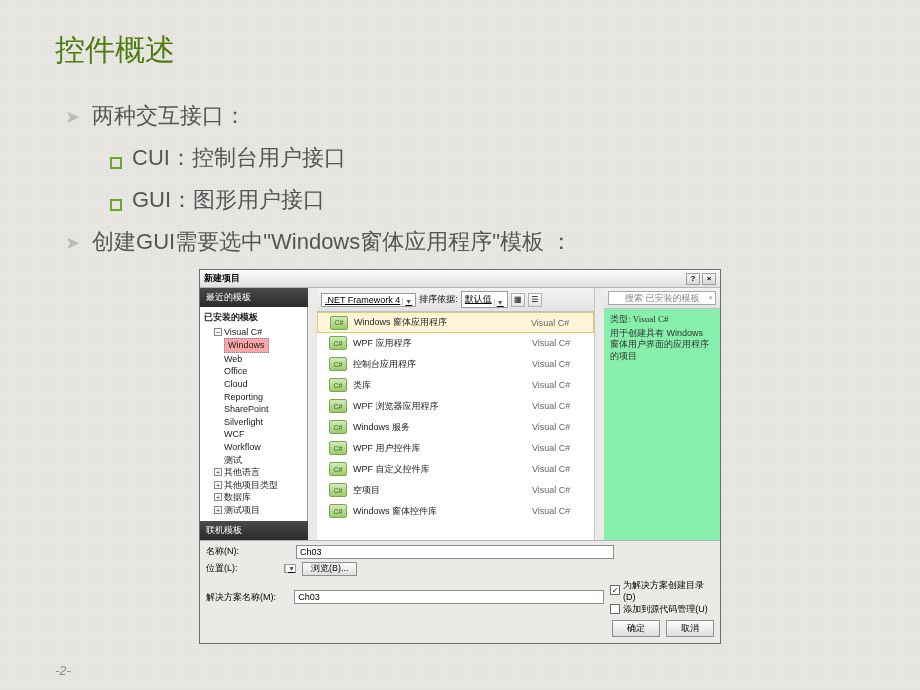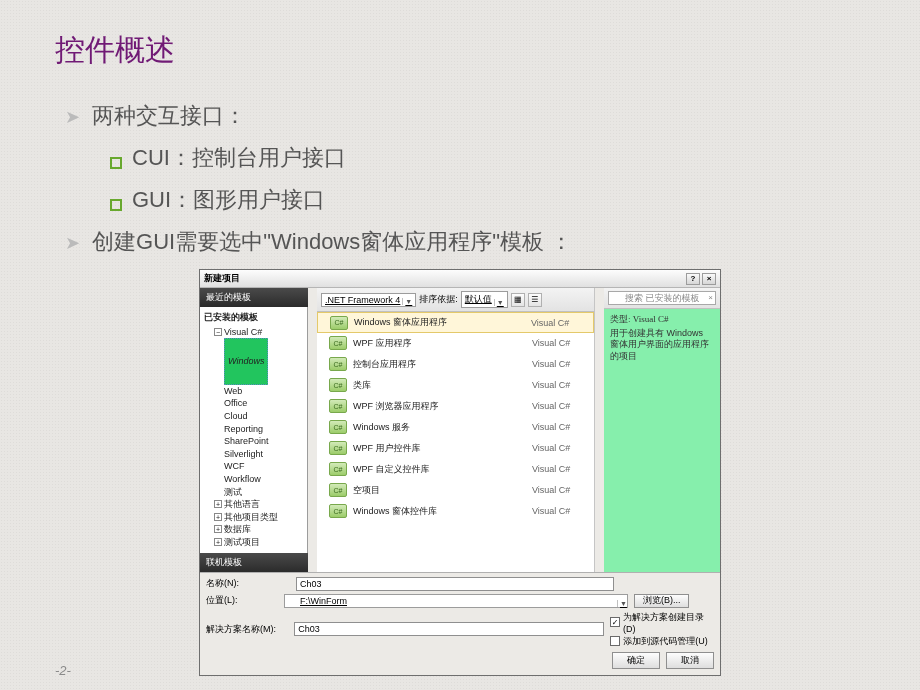--- a/index.html
+++ b/index.html
@@ -21,21 +21,21 @@
     opacity: 0.5;
     pointer-events: none;
   }
   .slide {
     position: relative;
     width: 920px;
     height: 690px;
     padding: 30px 55px 0 55px;
   }
   .title {
-    color: #701a75;
+    color: #4d7c0f;
     font-size: 30px;
     font-weight: 400;
     margin-bottom: 30px;
   }
   .bullet-list { list-style: none; padding-left: 10px; }
   .bullet-item {
     display: flex;
     align-items: baseline;
     gap: 12px;
     font-size: 22px;
@@ -116,25 +116,24 @@
     overflow: hidden;
   }
   .tree-section {
     font-weight: 700;
     font-size: 9px;
     margin-bottom: 2px;
   }
   .tree ul { list-style: none; padding-left: 10px; }
   .tree-item { white-space: nowrap; }
   .tree-item.sel {
-    background: #22c55e;
+    background: #fca5a5;
     display: inline-block;
-    padding: 16px 3px;
+    padding: 0 3px;
     border: 1px dotted #5a8dc4;
-    font-style: italic;
   }
   .tree-exp {
     display: inline-block;
     width: 8px; height: 8px;
     border: 1px solid #888;
     font-size: 7px;
     line-height: 7px;
     text-align: center;
     margin-right: 2px;
     background: #fff;
@@ -452,21 +451,20 @@
       </div>
 
       <div class="dlg-bottom">
         <div class="field-row">
           <span class="field-label">名称(N):</span>
           <input class="field-input name" value="Ch03" style="">
         </div>
         <div class="field-row">
           <span class="field-label">位置(L):</span>
           <span class="combo" style="padding:0;">
-            <input class="field-input loc" style="border: none; height: 12px;" value="F:\WinForm">
             <span class="drop">▼</span>
           </span>
           <span class="browse-btn">浏览(B)...</span>
         </div>
         <div class="field-row">
           <span class="field-label">解决方案名称(M):</span>
           <input class="field-input name" value="Ch03" style="">
           <div class="chk-col">
             <div class="chk-row">
               <span class="chk">✓</span>

